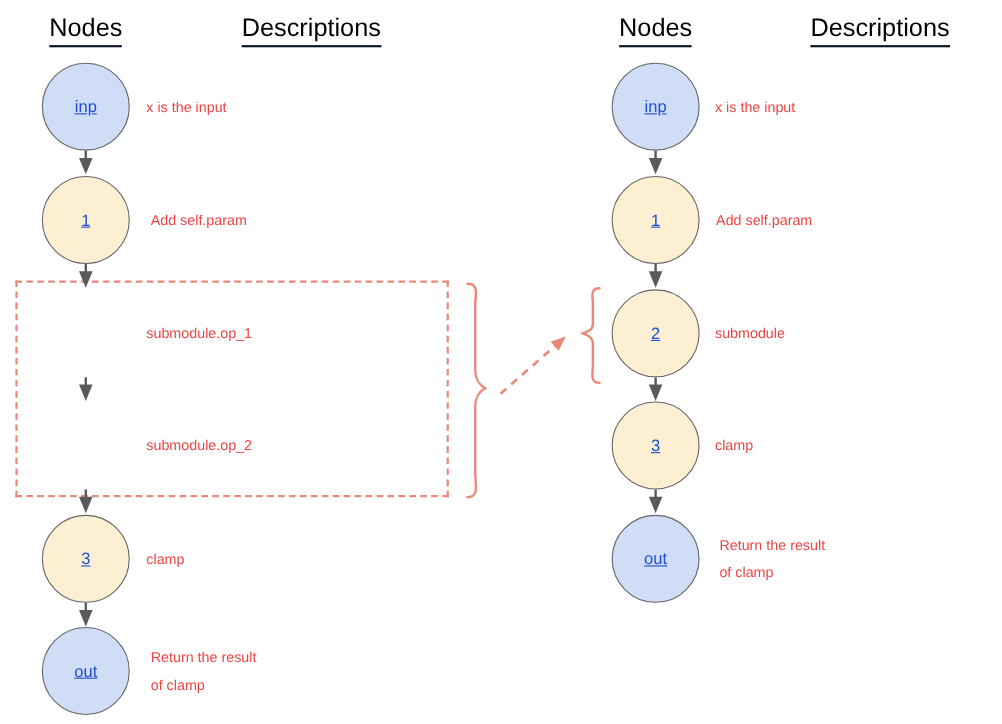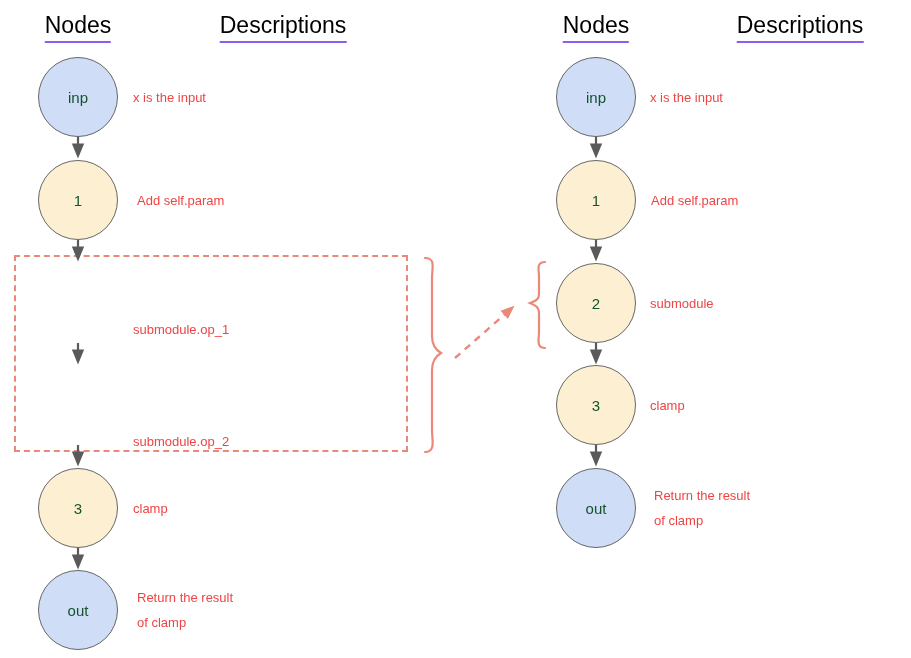--- a/index.html
+++ b/index.html
@@ -20,36 +20,37 @@
   }
   .col-header {
     position: absolute;
     font-size: 23px;
     line-height: 1;
     color: #000000;
     text-align: center;
     white-space: nowrap;
     transform: translateX(-50%);
     padding-bottom: 4px;
-    border-bottom: 2px solid #8b5cf6;
+    border-bottom: 2px solid #0f172a;
   }
   .node {
     position: absolute;
     width: 80px;
     height: 80px;
     border-radius: 50%;
     box-sizing: border-box;
     border: 1.6px solid #666666;
     display: flex;
     align-items: center;
     justify-content: center;
     transform: translate(-50%, -50%);
     font-size: 15px;
-    color: #14532d;
+    color: #1d4ed8;
     line-height: 1;
+    text-decoration: underline;
   }
   .node.blue  { background: #cfdef6; }
   .node.cream { background: #fdf0d2; }
 
   .desc {
     position: absolute;
     font-size: 13px;
     line-height: 25px;
     color: #ef4444;
     text-align: left;
@@ -81,22 +82,22 @@
 
   <div class="group-rect" style="left:14px; top:255px; width:394px; height:197px;"></div>
 
   <div class="node blue" style="left:78px; top:97px;">inp</div>
   <div class="node cream" style="left:78px; top:200px;">1</div>
   <div class="node cream" style="left:78px; top:508px;">3</div>
   <div class="node blue" style="left:78px; top:610px;">out</div>
 
   <div class="desc" style="left:283px; top:97px;">x is the input</div>
   <div class="desc" style="left:287px; top:200px;">Add self.param</div>
-  <div class="desc" style="left:283px; top:303px;margin-top:26px;">submodule.op_1</div>
-  <div class="desc" style="left:283px; top:405px;margin-top:36px;">submodule.op_2</div>
+  <div class="desc" style="left:283px; top:303px;">submodule.op_1</div>
+  <div class="desc" style="left:283px; top:405px;">submodule.op_2</div>
   <div class="desc" style="left:283px; top:508px;">clamp</div>
   <div class="desc" style="left:287px; top:610px;">Return the result
 of clamp</div>
 
   <div class="col-header" style="left:596px; top:14px;">Nodes</div>
   <div class="col-header" style="left:800px; top:14px;">Descriptions</div>
 
   <div class="node blue" style="left:596px; top:97px;">inp</div>
   <div class="node cream" style="left:596px; top:200px;">1</div>
   <div class="node cream" style="left:596px; top:303px;">2</div>

